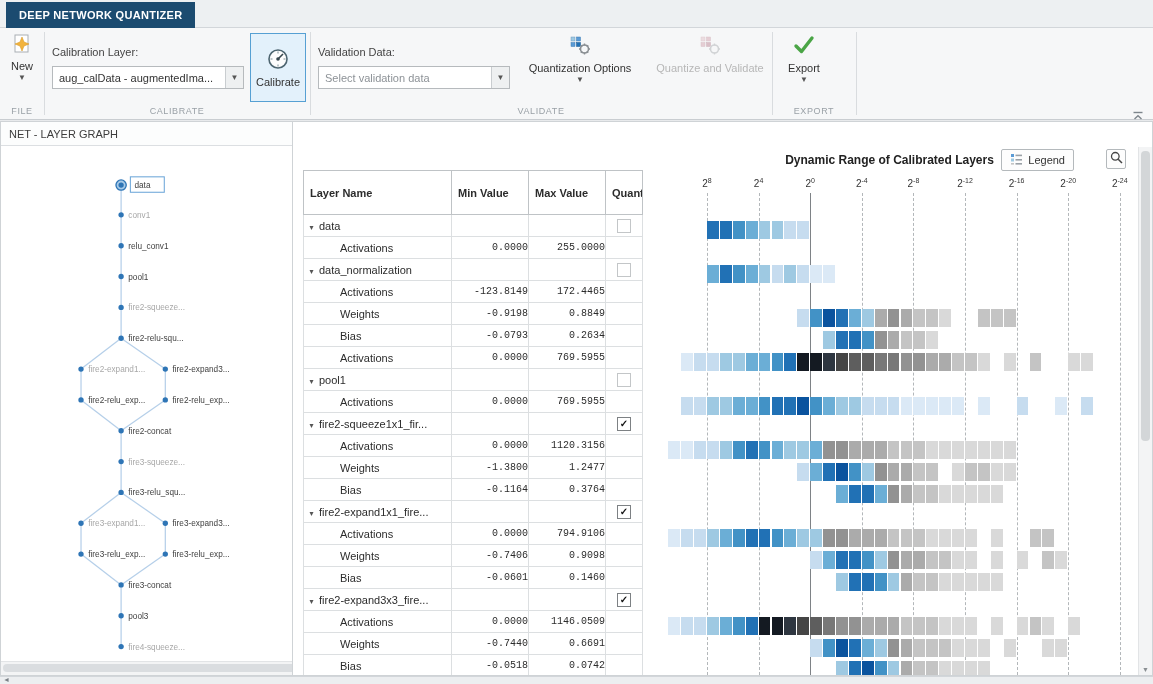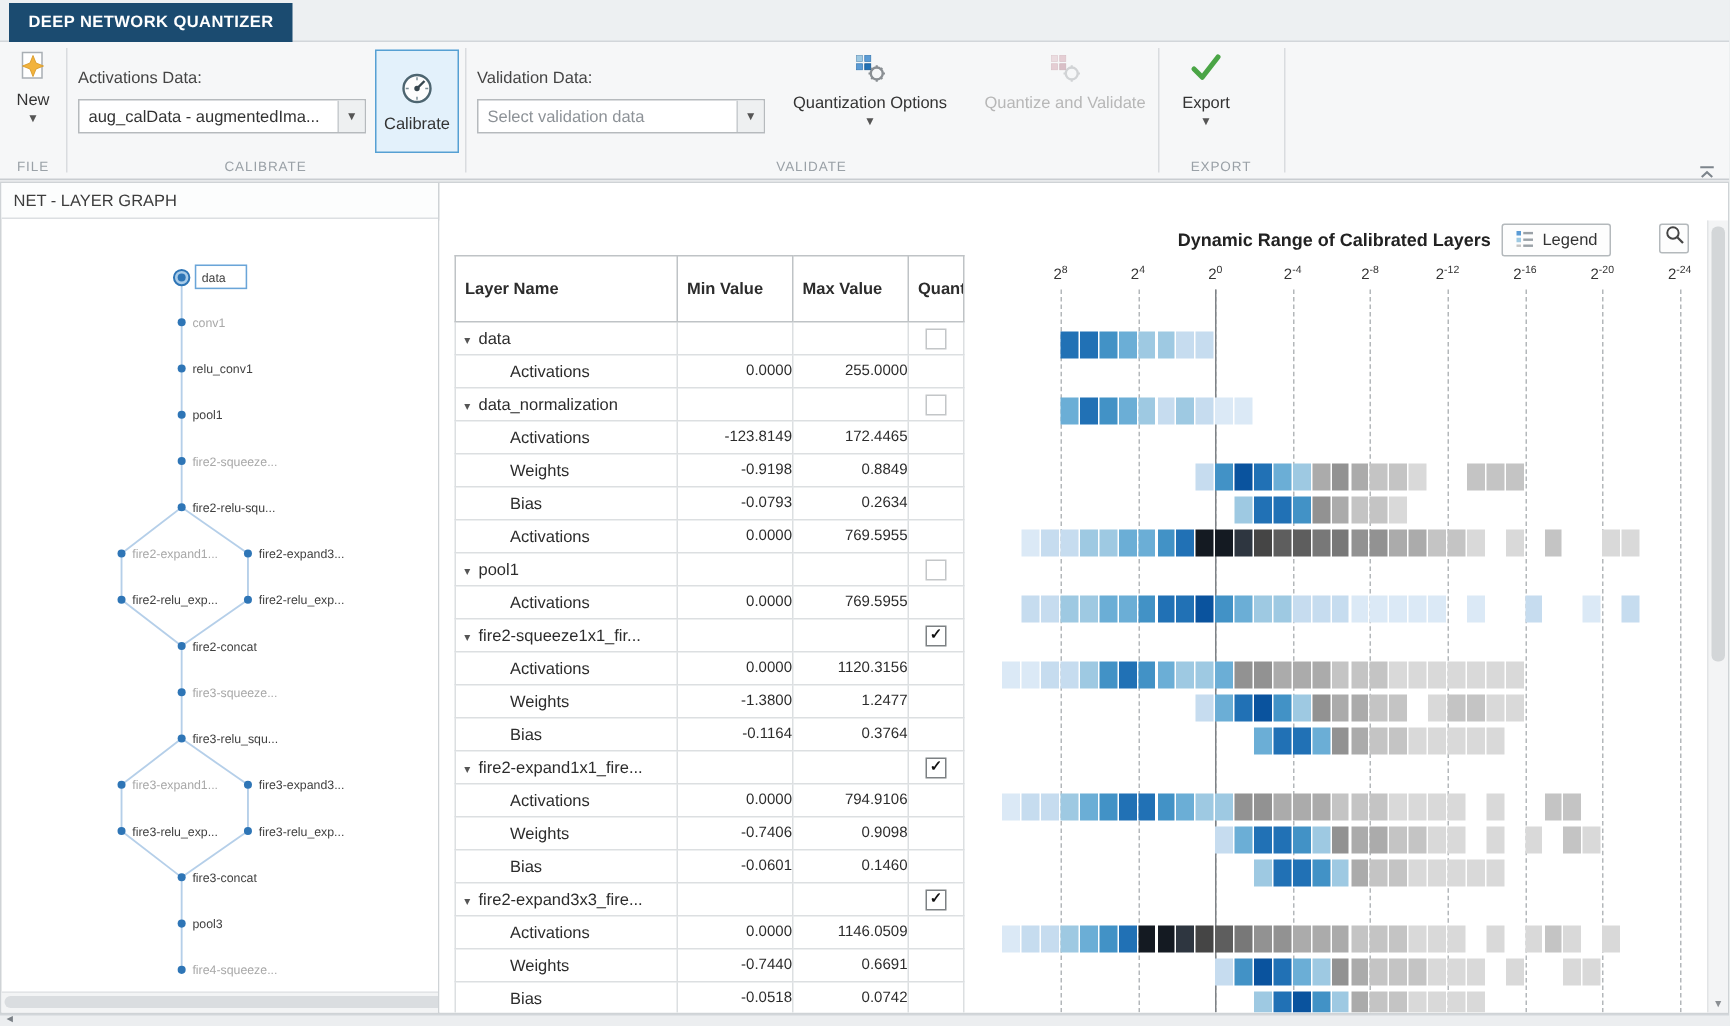--- a/index.html
+++ b/index.html
@@ -56,21 +56,21 @@
   .mscroll .vthumb{left:2px;width:9px;}
   .mscroll .arr{position:absolute;bottom:2px;left:0;width:13px;text-align:center;font-size:7px;color:#8a8f93;}
 
   
   .stats{position:absolute;left:10px;top:23px;width:339px;border-collapse:collapse;table-layout:fixed;font-size:11px;color:#2c2c2c;}
   .stats th{height:44px;font-weight:bold;text-align:left;padding:0 6px;border:1px solid #bfc3c6;background:#fff;overflow:hidden;white-space:nowrap;box-sizing:border-box;}
   .stats td{height:22px;border:1px solid #dcdfe1;padding:0;overflow:hidden;white-space:nowrap;box-sizing:border-box;}
   .c-name{padding-left:4px;margin-top:26px;}
   .tri{display:inline-block;width:15px;font-size:8px;color:#555;text-align:center;}
   .vlabel{padding-left:36px;}
-  .c-num{font-family:Liberation Sans, sans-serif;font-size:10px;text-align:right;padding-right:8px;}
+  .c-num{font-family:Liberation Mono, monospace;font-size:10px;text-align:right;padding-right:8px;}
   .c-q{text-align:center;}
   .cb{display:inline-block;width:12px;height:12px;border:1px solid #c3c6c8;background:#fff;font-size:10px;line-height:12px;vertical-align:middle;text-align:center;}
   .cb.on{border-color:#7d8184;color:#111;font-weight:bold;}
 
   
   .chart{position:absolute;left:348px;right:1px;top:0;bottom:0;overflow:hidden;}
   .ch-title{position:absolute;top:6px;left:0;right:0;text-align:center;font-size:12px;font-weight:bold;color:#222;}
   .legend-btn{position:absolute;top:2px;right:64px;height:20px;display:flex;align-items:center;gap:5px;padding:0 8px;border:1px solid #b4b9bc;background:#fdfdfd;border-radius:2px;font-size:11px;color:#333;}
   .zoom-btn{position:absolute;top:2px;right:12px;width:20px;height:20px;border:1px solid #b4b9bc;background:#fdfdfd;border-radius:2px;display:flex;align-items:center;justify-content:center;box-sizing:border-box;}
   .tick{position:absolute;top:30px;transform:translateX(-50%);font-size:10px;color:#333;white-space:nowrap;}
@@ -101,21 +101,21 @@
         <svg width="22" height="22" viewBox="0 0 22 22">
             <rect x="4" y="2" width="13" height="17" fill="#ffffff" stroke="#a9afb4"></rect>
             <path d="M11 4 L13 9 L18 11 L13 13 L11 18 L9 13 L4 11 L9 9 Z" fill="#f2b33d" stroke="#d89a28" stroke-width="0.6"></path>
           </svg>
       </span>
       <span class="t">New</span>
       <span class="dd">▼</span>
     </div>
     <div class="rsep" style="left:44px;"></div>
 
-    <div class="fieldlab" style="left:52px;top:18px;">Activations Data:</div>
+    <div class="fieldlab" style="left:52px;top:18px;">Calibration Layer:</div>
     <div class="combo" style="left:52px;top:38px;width:192px;">
       <span class="val">aug_calData - augmentedIma...</span>
       <span class="car">▼</span>
     </div>
     <div class="rbtn calbtn" style="left:250px;top:5px;width:56px;height:69px;">
       <span class="ic">
         <svg width="24" height="24" viewBox="0 0 24 24">
             <circle cx="12" cy="12" r="9" fill="#fdfdfd" stroke="#4d6570" stroke-width="1.6"></circle>
             <path d="M12 12 L17 7" stroke="#37474f" stroke-width="1.6"></path>
             <circle cx="12" cy="12" r="1.8" fill="#37474f"></circle>

